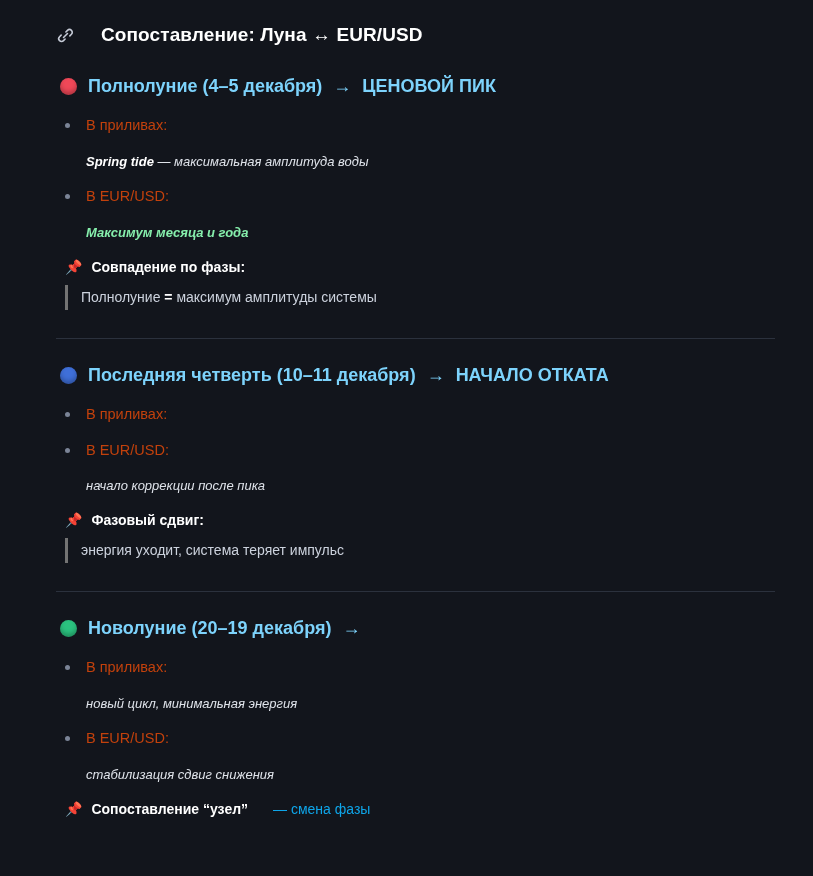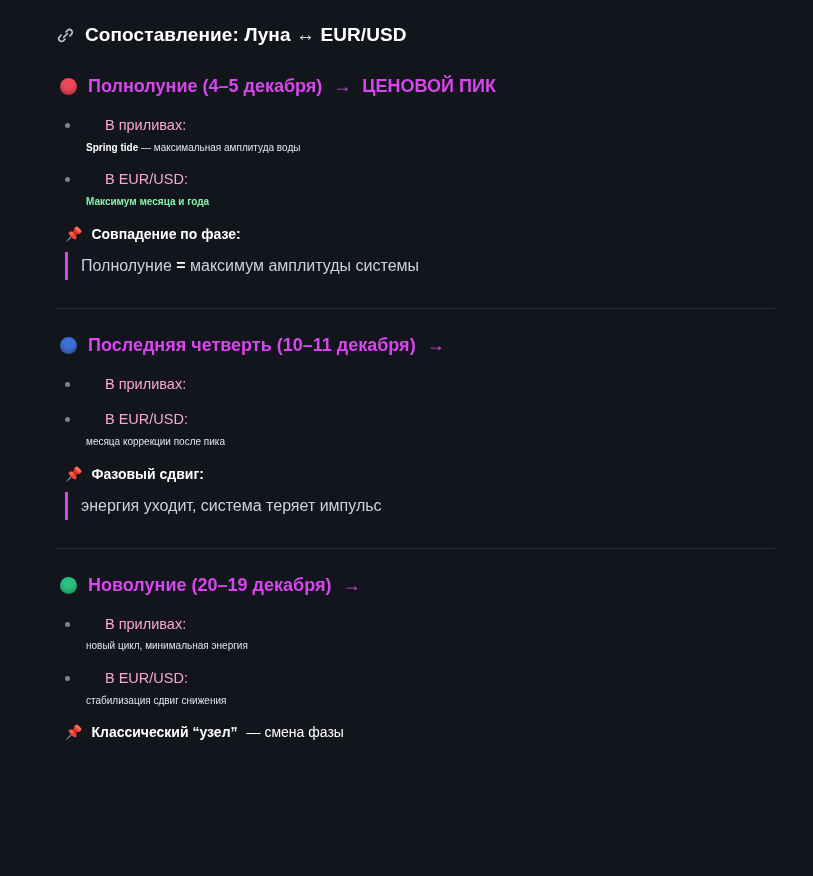--- a/index.html
+++ b/index.html
@@ -16,21 +16,21 @@
   }
   .page {
     padding: 18px 38px 0 56px;
     box-sizing: border-box;
   }
 
   
   .doc-title {
     display: flex;
     align-items: center;
-    gap: 10px;
+    gap: 26px;
     font-size: 19px;
     font-weight: bold;
     color: #ffffff;
     margin: 6px 0 30px 0;
     letter-spacing: .1px;
   }
   .link-icon {
     display: inline-block;
     width: 19px;
     height: 19px;
@@ -41,21 +41,21 @@
 
   
   .section { margin-bottom: 4px; }
 
   .sec-head {
     display: flex;
     align-items: center;
     gap: 11px;
     font-size: 18px;
     font-weight: bold;
-    color: #d946ef;
+    color: #7dd3fc;
     margin: 0 0 18px 4px;
   }
   .dot {
     width: 17px;
     height: 17px;
     border-radius: 50%;
     flex: none;
     display: inline-block;
   }
   .dot.red   { background: #ef4858; box-shadow: inset 0 -3px 4px rgba(0,0,0,.25); }
@@ -80,57 +80,57 @@
     position: absolute;
     left: 9px;
     top: 8px;
     width: 5px;
     height: 5px;
     border-radius: 50%;
     background: #7b8497;
   }
   .it-label {
     font-size: 14.5px;
-    color: #f9a8d4;
+    color: #c2410c;
     line-height: 1.5;
-    margin-left: 19px;
   }
   .it-value {
-    font-size: 10px;
+    font-size: 13px;
     color: #dfe3ea;
     line-height: 1.55;
-    margin-top: 3px;
+    margin-top: 15px;
+    font-style: italic;
   }
   .it-value b { color: #ffffff; }
   .it-value.bold { font-weight: bold; color: #86efac; }
 
   
   .pin-line {
     display: flex;
     align-items: center;
     gap: 9px;
     margin: 16px 0 10px 9px;
     font-size: 14px;
     font-weight: bold;
     color: #ffffff;
   }
-  .pin-line .plain { font-weight: normal; color: #ffffff; }
+  .pin-line .plain { font-weight: normal; color: #0ea5e9; margin-left: 16px; }
   .pin-icon {
     font-size: 14px;
     line-height: 1;
     flex: none;
     color: #ef4858;
   }
 
   
   .quote {
-    border-left: 3px solid #d946ef;
+    border-left: 3px solid #737373;
     padding: 2px 0 2px 13px;
     margin: 0 0 6px 9px;
-    font-size: 16px;
+    font-size: 14px;
     color: #ccd2dd;
     line-height: 1.5;
   }
   .quote b { color: #ffffff; }
 
   
   .divider {
     border: none;
     border-top: 1px solid #2b313d;
     margin: 28px 0 26px 0;
@@ -164,40 +164,41 @@
         <div class="it-label">В приливах:</div>
         <div class="it-value"><b>Spring tide</b><span> — максимальная амплитуда воды</span></div>
       </li>
       <li>
         <div class="it-label">В EUR/USD:</div>
         <div class="it-value bold">Максимум месяца и года</div>
       </li>
     </ul>
     <div class="pin-line">
       <span class="pin-icon">📌</span>
-      <span>Совпадение по фазе:</span>
+      <span>Совпадение по фазы:</span>
       <span class="plain"></span>
     </div>
     <div class="quote"><span>Полнолуние </span><b>=</b><span> максимум амплитуды системы</span></div>
     <hr class="divider">
   </div>
 
   <div class="section">
     <div class="sec-head">
       <span class="dot blue"></span>
       <span>Последняя четверть (10–11 декабря)</span>
       <span class="arrow">→</span>
+      <span>НАЧАЛО ОТКАТА</span>
     </div>
     <ul class="items">
       <li>
         <div class="it-label">В приливах:</div>
       </li>
       <li>
         <div class="it-label">В EUR/USD:</div>
-        <div class="it-value">месяца коррекции после пика</div>
+        <div class="it-value">начало коррекции после пика</div>
       </li>
     </ul>
     <div class="pin-line">
       <span class="pin-icon">📌</span>
       <span>Фазовый сдвиг:</span>
       <span class="plain"></span>
     </div>
     <div class="quote"><span>энергия уходит, система теряет импульс</span></div>
     <hr class="divider">
   </div>
@@ -213,18 +214,18 @@
         <div class="it-label">В приливах:</div>
         <div class="it-value">новый цикл, минимальная энергия</div>
       </li>
       <li>
         <div class="it-label">В EUR/USD:</div>
         <div class="it-value">стабилизация сдвиг снижения</div>
       </li>
     </ul>
     <div class="pin-line">
       <span class="pin-icon">📌</span>
-      <span>Классический “узел”</span>
+      <span>Сопоставление “узел”</span>
       <span class="plain"> — смена фазы</span>
     </div>
   </div>
 
 </div>
 
 </body></html>

